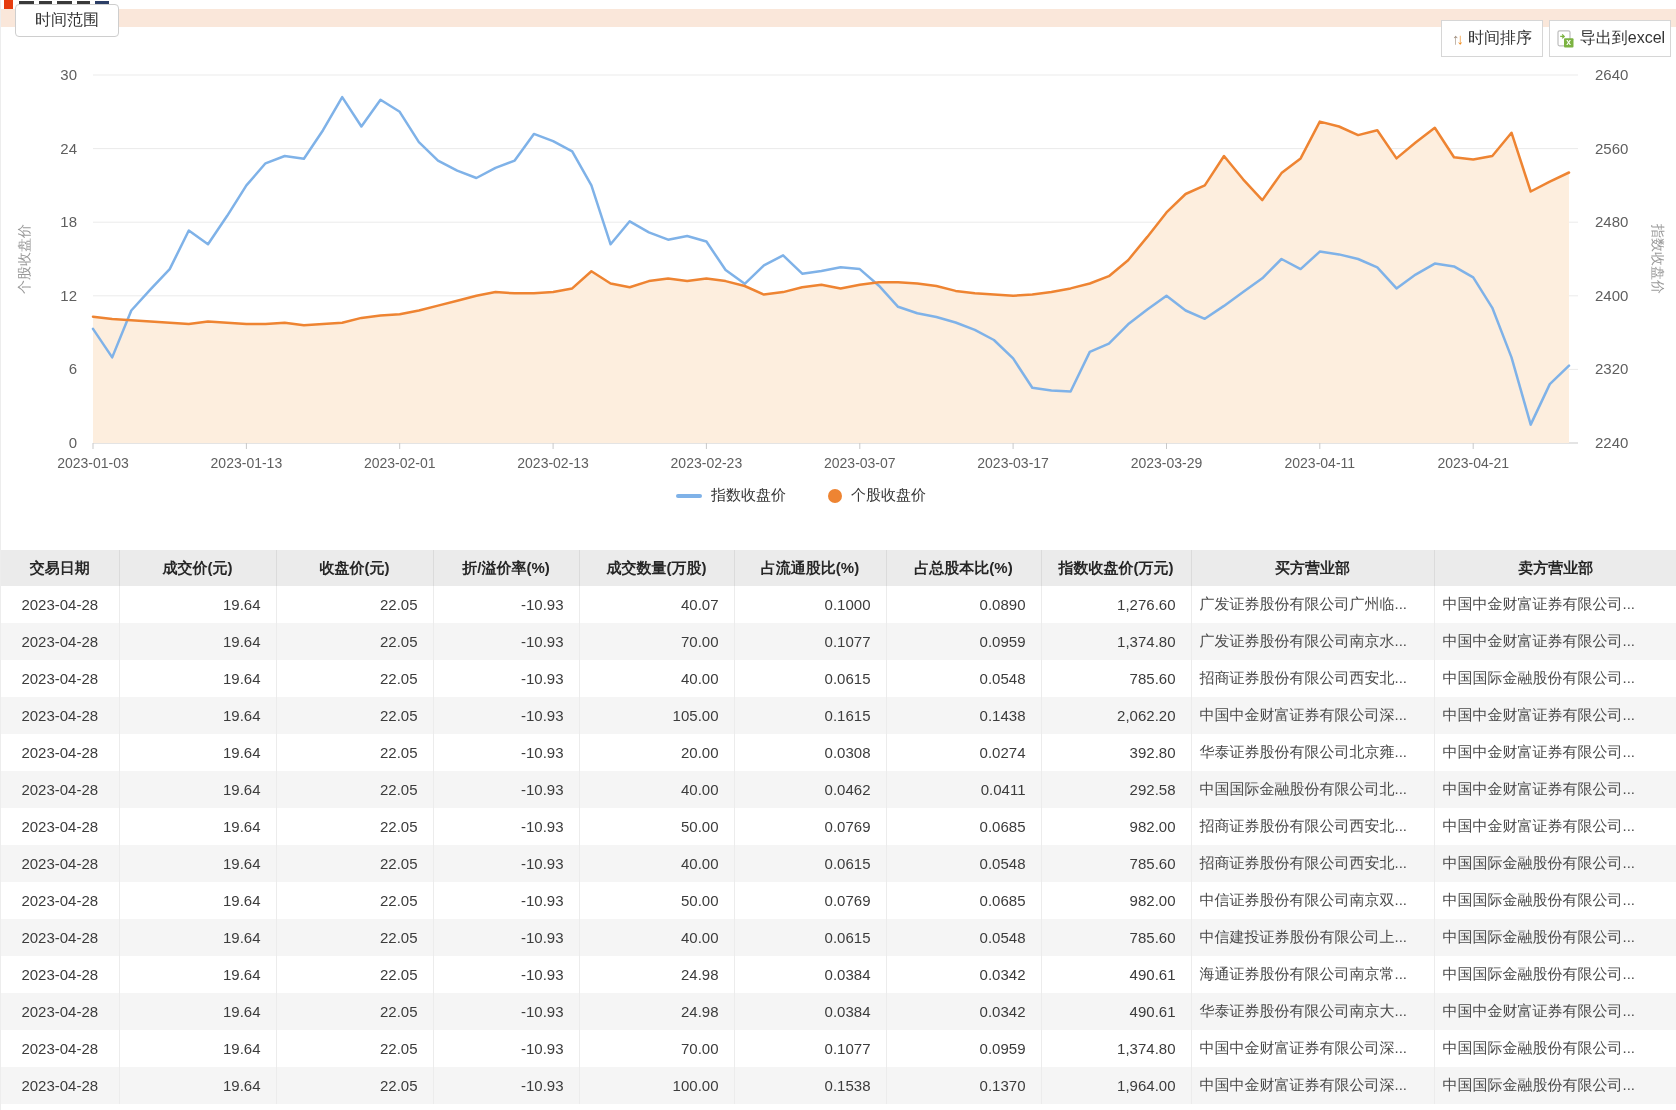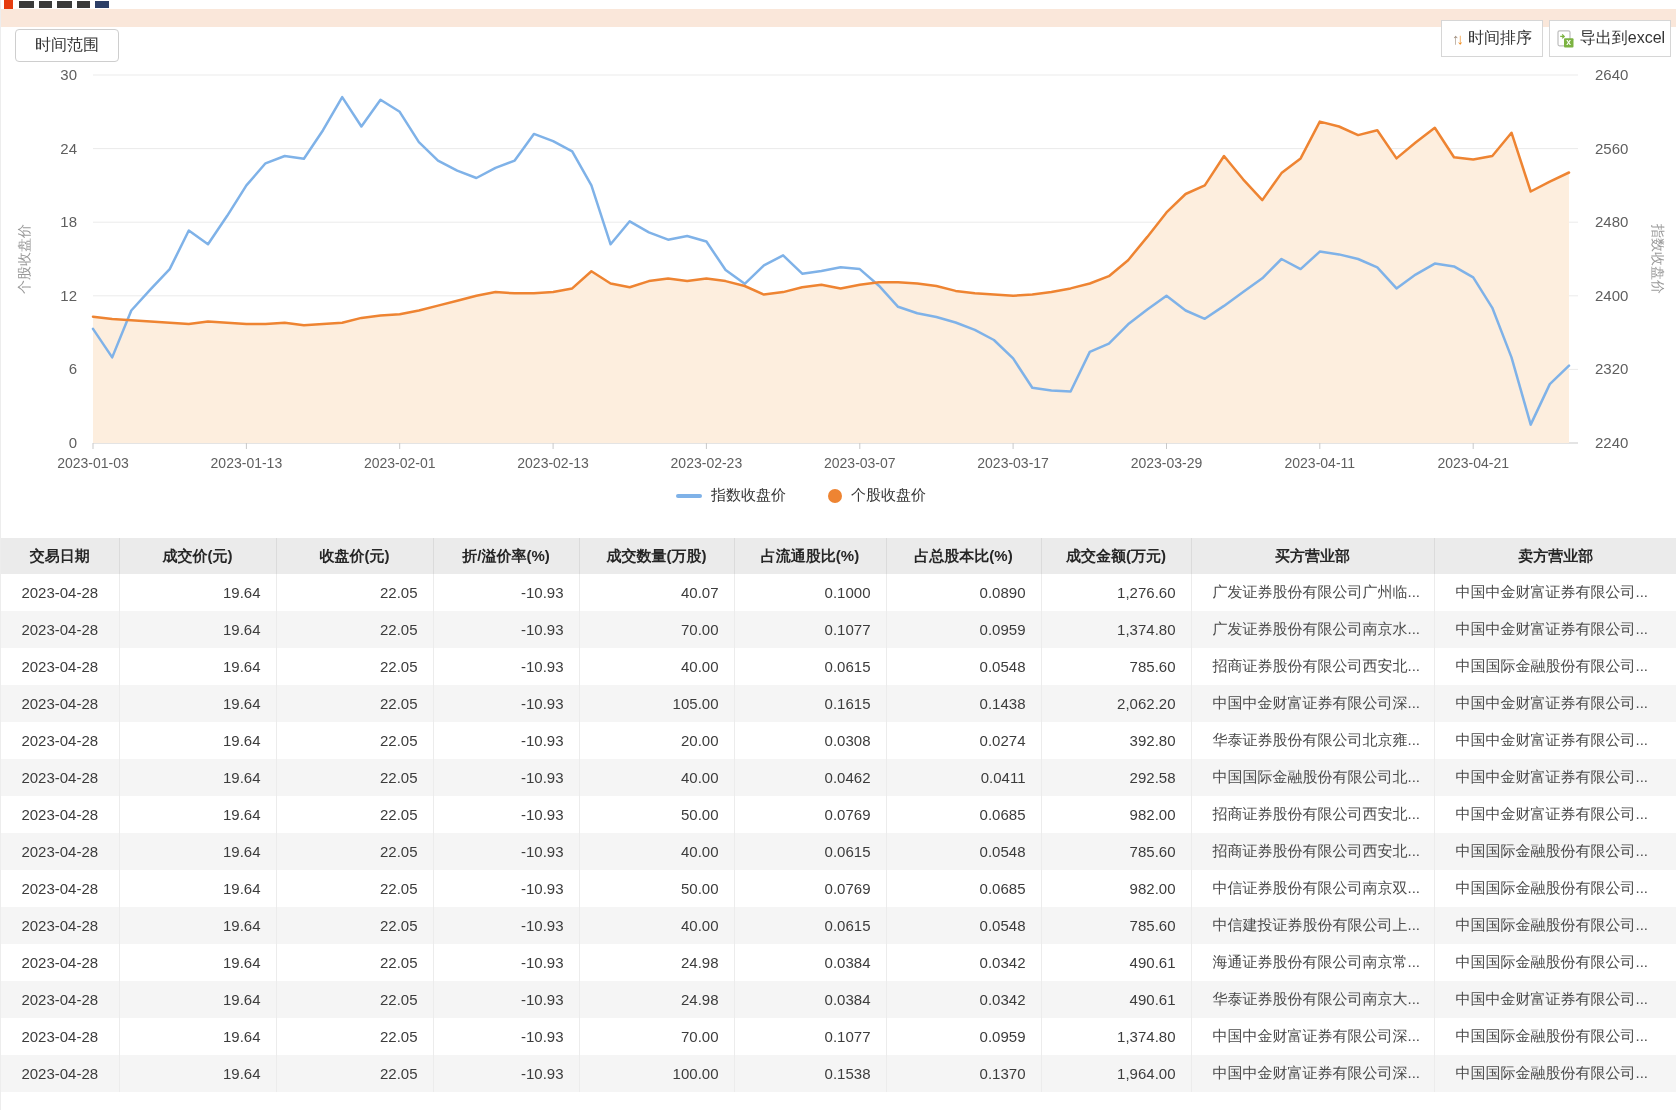--- a/index.html
+++ b/index.html
@@ -8,45 +8,45 @@
 
   
   .title-cut{position:absolute;left:0;top:0;width:100%;height:9px;background:#fff;}
   .title-marker{position:absolute;left:3px;top:0;width:9px;height:9px;background:#e63c0e;}
   .glyph-frag{position:absolute;top:1px;height:7px;background:#3a3a3a;}
 
   .peach-strip{position:absolute;left:0;top:9px;width:100%;height:18px;background:#fae7da;}
 
   
   .btn{position:absolute;display:flex;align-items:center;justify-content:center;background:#fff;border:1px solid #cecece;color:#333;font-size:16px;cursor:pointer;box-sizing:border-box;gap:5px;}
-  #btn-range{left:14px;top:29px;width:104px;height:33px;border-radius:4px;}
+  #btn-range{left:14px;top:4px;width:104px;height:33px;border-radius:4px;}
   #btn-sort{left:1440px;top:20px;width:102px;height:37px;border:1px solid #d6d6d6;}
   #btn-export{left:1548px;top:20px;width:122px;height:37px;border:1px solid #d6d6d6;}
   .sort-ico{font-size:15px;letter-spacing:-3px;margin-right:2px;}
   .sort-up{color:#a39383;}
   .sort-down{color:#f08c1e;}
 
   
   #chart{position:absolute;left:0;top:60px;}
   #legend{position:absolute;left:0;top:486px;width:1600px;display:flex;justify-content:center;align-items:center;gap:42px;color:#333;font-size:15px;}
   .legend-item{display:flex;align-items:center;gap:9px;cursor:pointer;}
   .sw-line{display:inline-block;width:26px;height:4px;border-radius:2px;background:#7fb2e8;}
   .sw-dot{display:inline-block;width:14px;height:14px;border-radius:50%;background:#ee8432;}
 
   
-  #tblwrap{position:absolute;left:0;top:538px;width:1448px;}
+  #tblwrap{position:absolute;left:0;top:550px;width:1448px;}
   table{width:1676px;border-collapse:collapse;table-layout:fixed;font-size:15px;color:#3c3c3c;}
   th{height:36px;background:#ebebeb;font-weight:bold;color:#262626;border-right:1px solid #dbdbdb;text-align:center;padding:0;box-sizing:border-box;}
   th:last-child{border-right:none;margin-top:12px;}
   td{height:37px;border-right:1px solid #ececec;padding:0;box-sizing:border-box;overflow:hidden;white-space:nowrap;}
   td:last-child{border-right:none;}
   tbody tr:nth-child(even){background:#f5f5f5;}
   td.c-date{text-align:center;}
   td.c-num{text-align:right;padding-right:15px;}
-  td.c-txt{text-align:left;padding-left:21px;color:#4a4a4a;}
+  td.c-txt{text-align:left;padding-left:8px;color:#4a4a4a;}
 </style>
 </head>
 <body>
 
 <div id="app">
 
   <div class="title-cut">
     <span class="title-marker"></span>
     <span class="glyph-frag" style="left:18px;width:15px;"></span>
     <span class="glyph-frag" style="left:38px;width:13px;"></span>
@@ -146,21 +146,21 @@
       </colgroup>
       <thead>
           <tr>
             <th>交易日期</th>
             <th>成交价(元)</th>
             <th>收盘价(元)</th>
             <th>折/溢价率(%)</th>
             <th>成交数量(万股)</th>
             <th>占流通股比(%)</th>
             <th>占总股本比(%)</th>
-            <th>成交金额(万元)</th>
+            <th>指数收盘价(万元)</th>
             <th>买方营业部</th>
             <th>卖方营业部</th>
           </tr>
         </thead>
       <tbody>
           <tr>
             <td class="c-date">2023-04-28</td>
             <td class="c-num">19.64</td>
             <td class="c-num">22.05</td>
             <td class="c-num">-10.93</td>

